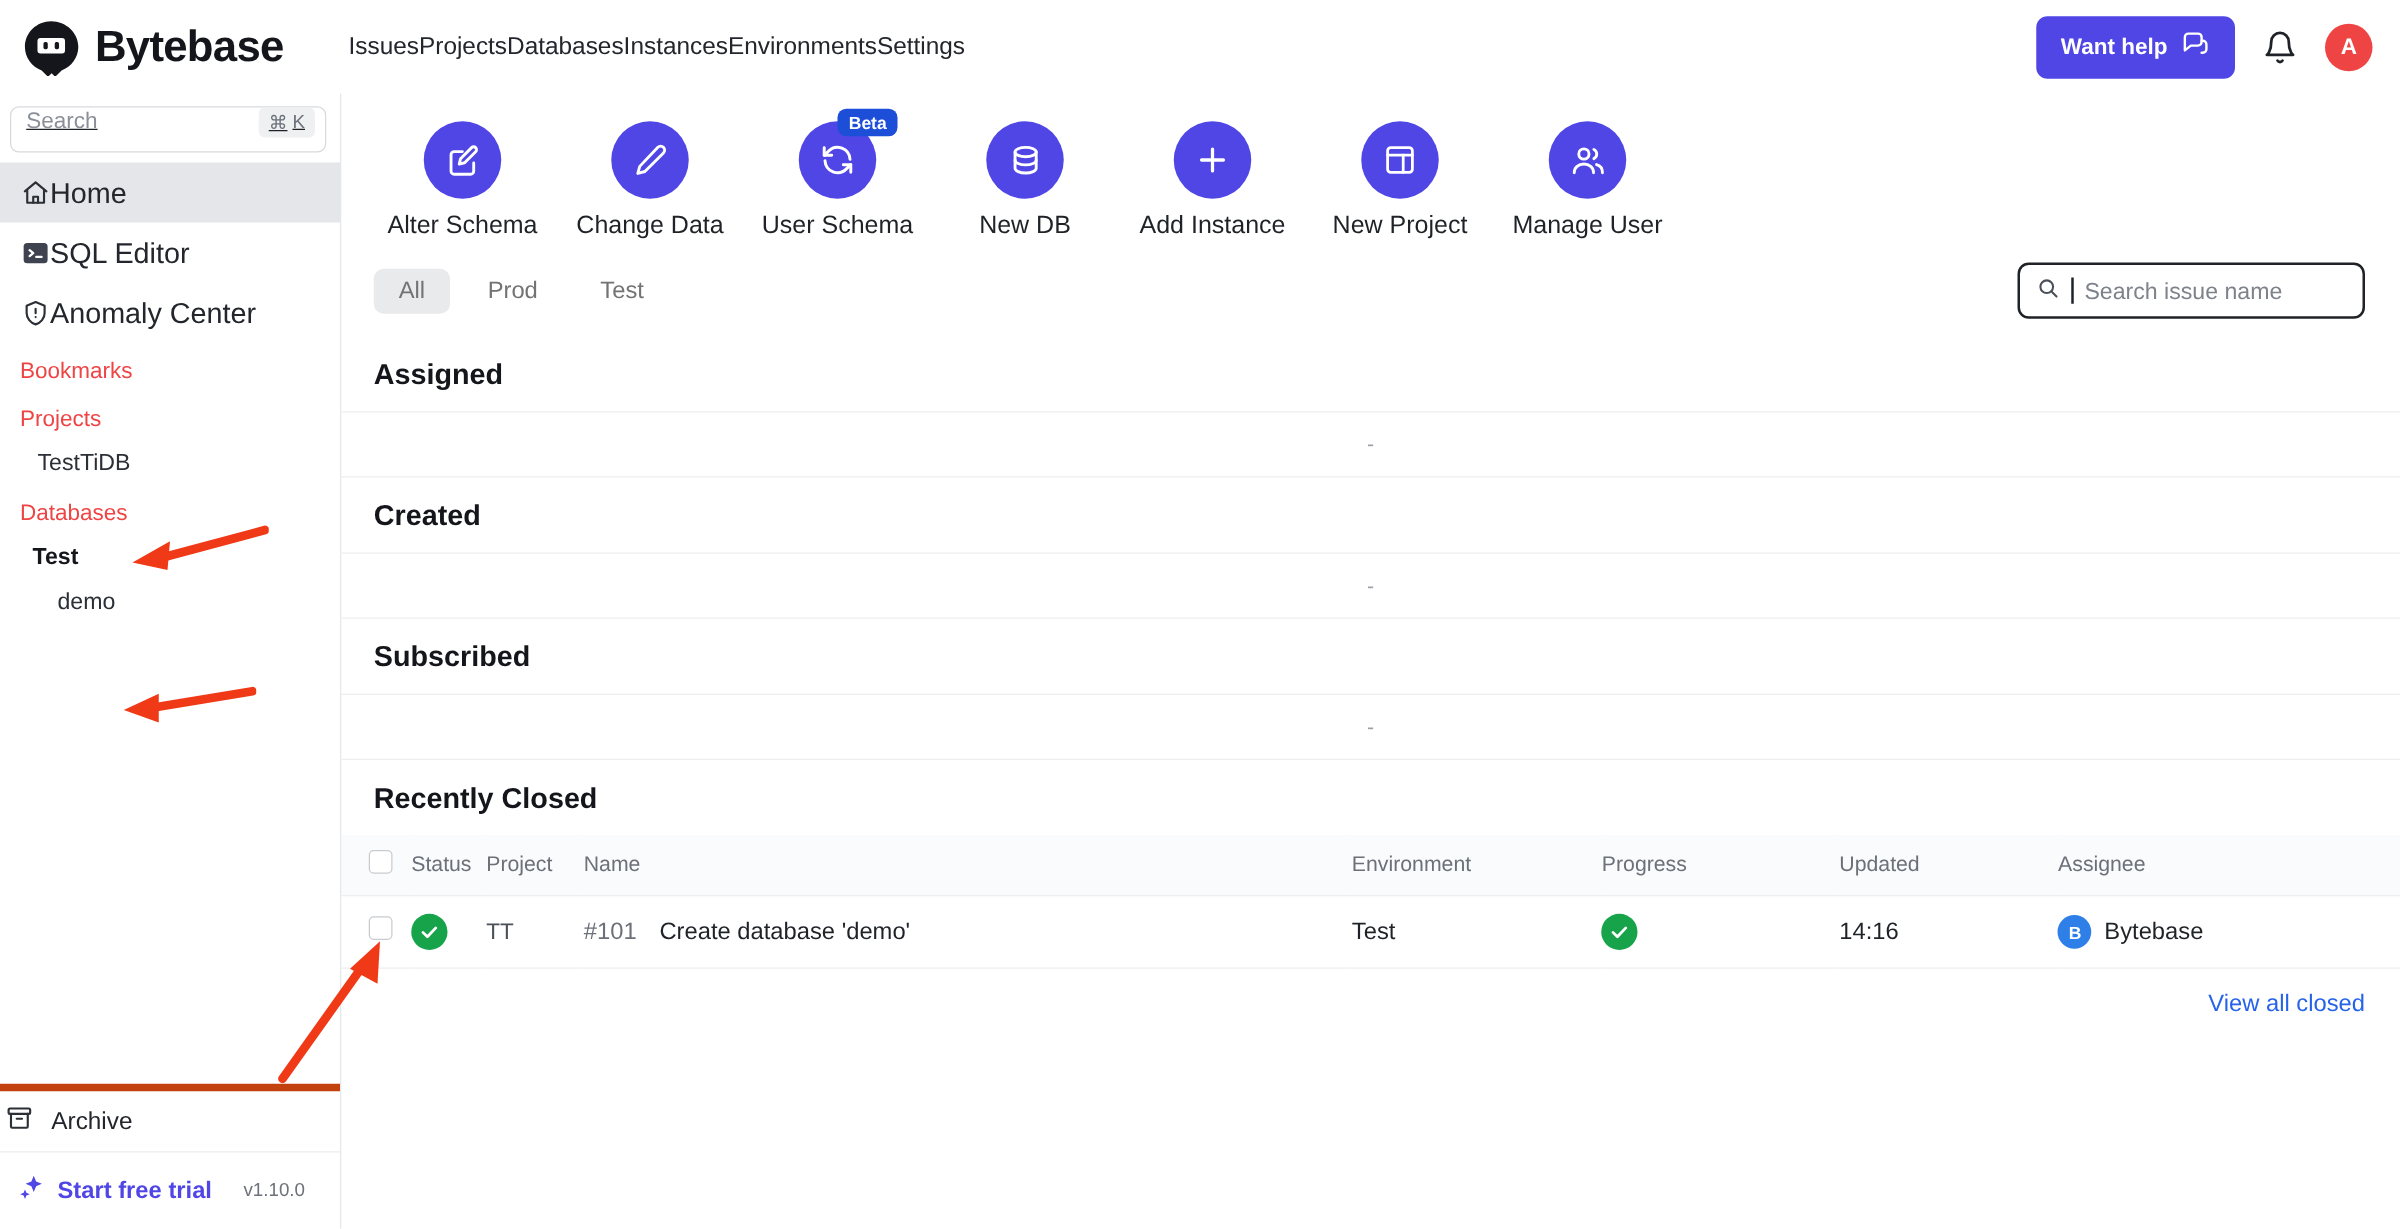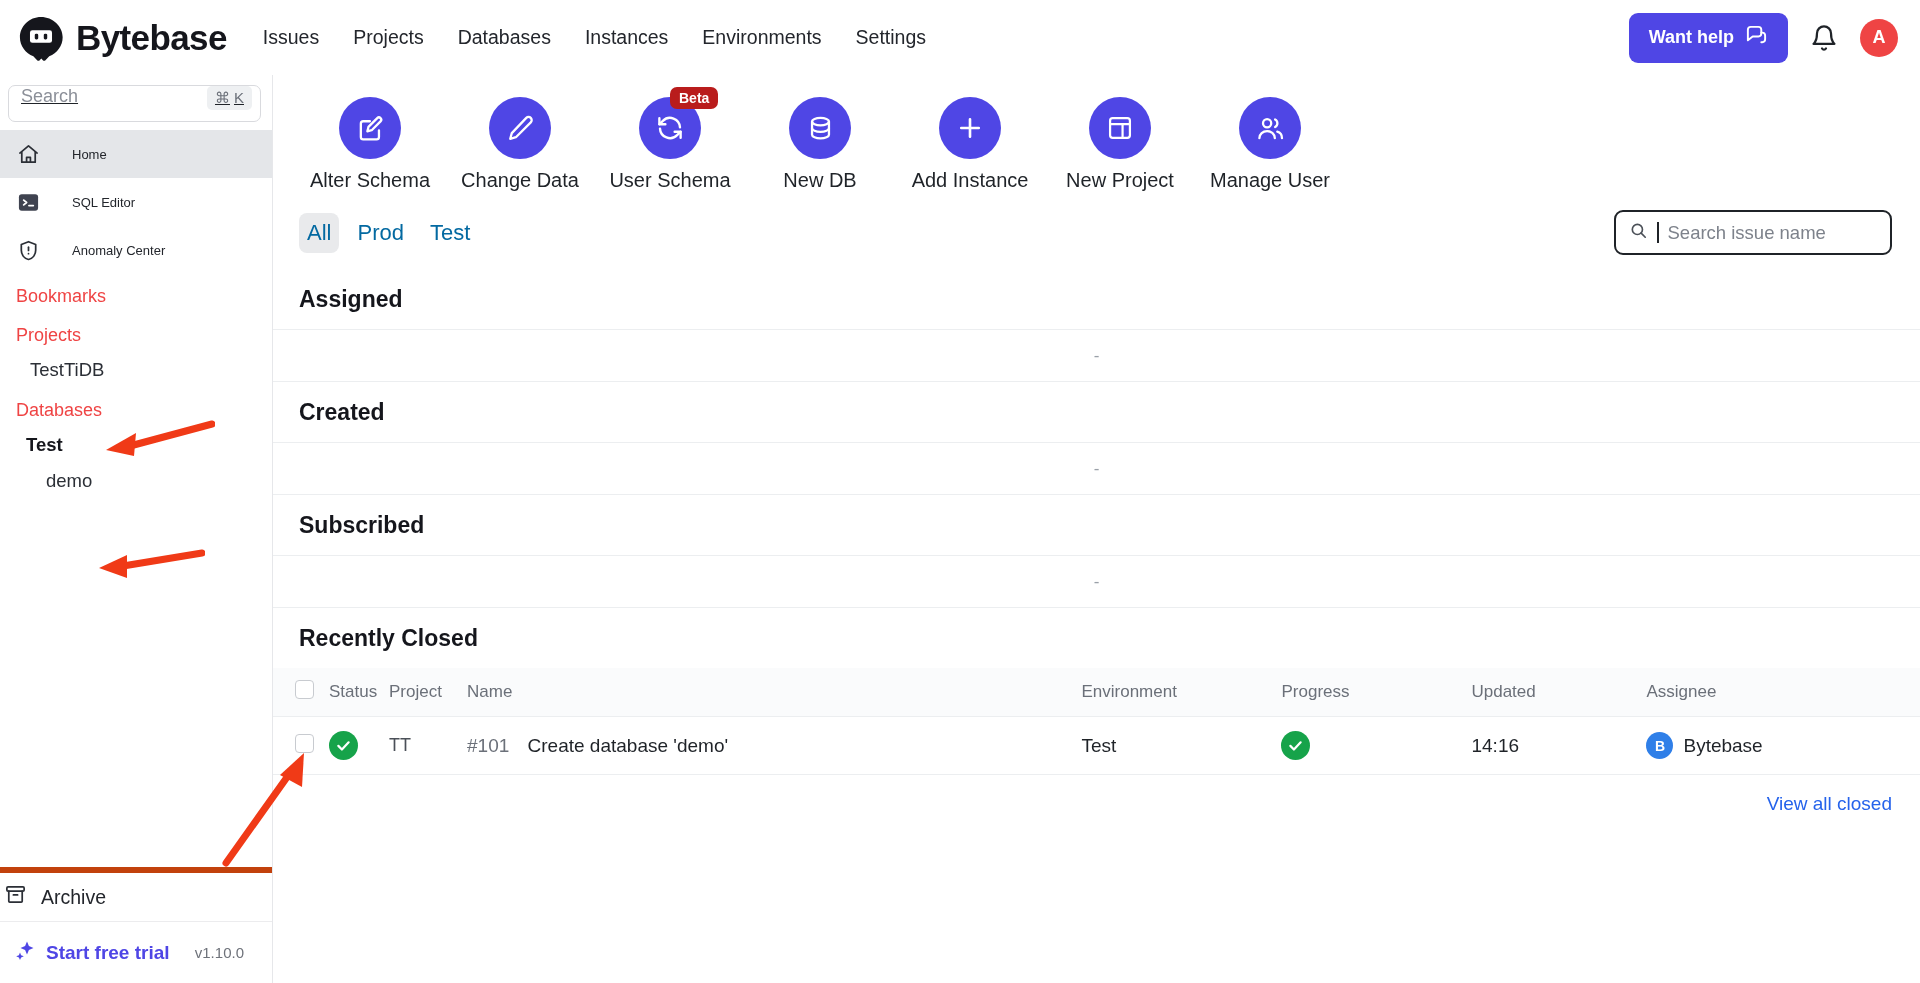--- a/index.html
+++ b/index.html
@@ -15,21 +15,21 @@
   
   .topbar {
     height: 75px; flex: 0 0 75px;
     display: flex; align-items: center;
     padding: 0 22px 0 18px;
     background: #fff;
   }
   .brand { display: flex; align-items: center; gap: 12px; }
   .brand-mark { width: 46px; height: 46px; flex: 0 0 46px; }
   .brand-name { font-size: 35px; font-weight: 700; letter-spacing: -0.6px; color: #15161c; }
-  .mainnav { display: flex; align-items: center; gap: 34px; margin-left: 36px; }
+  .mainnav { display: flex; align-items: center; margin-left: 52px; }
   .mainnav a {
     font-size: 19.5px; color: #23262c; text-decoration: none; white-space: nowrap;
   }
   .topright { margin-left: auto; display: flex; align-items: center; gap: 22px; }
   .help-btn {
     display: flex; align-items: center; gap: 11px;
     background: #4f46e5; color: #fff;
     border: none; border-radius: 9px;
     padding: 11px 20px; font-size: 18px; font-weight: 700;
     font-family: inherit; cursor: pointer;
@@ -59,23 +59,23 @@
     display: flex; align-items: flex-start;
     padding: 0 8px 0 12px; cursor: text; text-decoration: underline;
   }
   .search-box .ph { font-size: 18px; color: #8b8f98; flex: 1; }
   .kbd {
     background: #eef0f2; border-radius: 5px;
     font-size: 15px; color: #6b7079; padding: 3px 8px;
     display: flex; gap: 4px;
   }
   .nav-item {
-    display: flex; align-items: center; gap: 32px;
+    display: flex; align-items: center; gap: 0;
     height: 48px; padding: 16px 16px; cursor: pointer;
-    font-size: 13px; color: #23262c;
+    font-size: 23px; color: #23262c;
   }
   .nav-item.active { background: #e4e6e9; }
   .nav-item .ic { width: 24px; height: 24px; flex: 0 0 24px; display: flex; align-items: center; justify-content: center; }
   .sec-label {
     font-size: 18px; color: #ef4444;
     padding: 12px 16px 6px 16px;
   }
   .tree-item {
     font-size: 18.5px; color: #2b2f36;
     padding: 7px 16px 7px 30px; cursor: pointer;
@@ -110,33 +110,33 @@
     align-items: center; gap: 10px; cursor: pointer; position: relative;
   }
   .action-circle {
     width: 62px; height: 62px; border-radius: 50%;
     background: #4f46e5; color: #fff;
     display: flex; align-items: center; justify-content: center;
   }
   .action-label { font-size: 20px; color: #1f2328; white-space: nowrap; }
   .beta {
     position: absolute; top: -10px; left: 75px;
-    background: #b91c1c; color: #fff;
+    background: #1d4ed8; color: #fff;
     font-size: 14px; font-weight: 600;
     border-radius: 7px; padding: 3px 9px;
   }
 
   .filterbar {
     display: flex; align-items: center;
     padding: 8px 28px 14px 26px;
   }
   .tabs { display: flex; gap: 10px; }
   .tab {
-    font-size: 22px; color: #0369a1;
-    padding: 7px 8px; border-radius: 8px; cursor: pointer;
+    font-size: 19px; color: #737373;
+    padding: 7px 20px; border-radius: 8px; cursor: pointer;
   }
   .tab.active { background: #e9eaec; }
   .issue-search {
     margin-left: auto;
     width: 278px; height: 45px;
     border: 2px solid #1f2328; border-radius: 9px;
     display: flex; align-items: center; gap: 9px;
     padding: 0 13px; cursor: text;
   }
   .issue-search .ph { font-size: 18.5px; color: #7d828b; }

